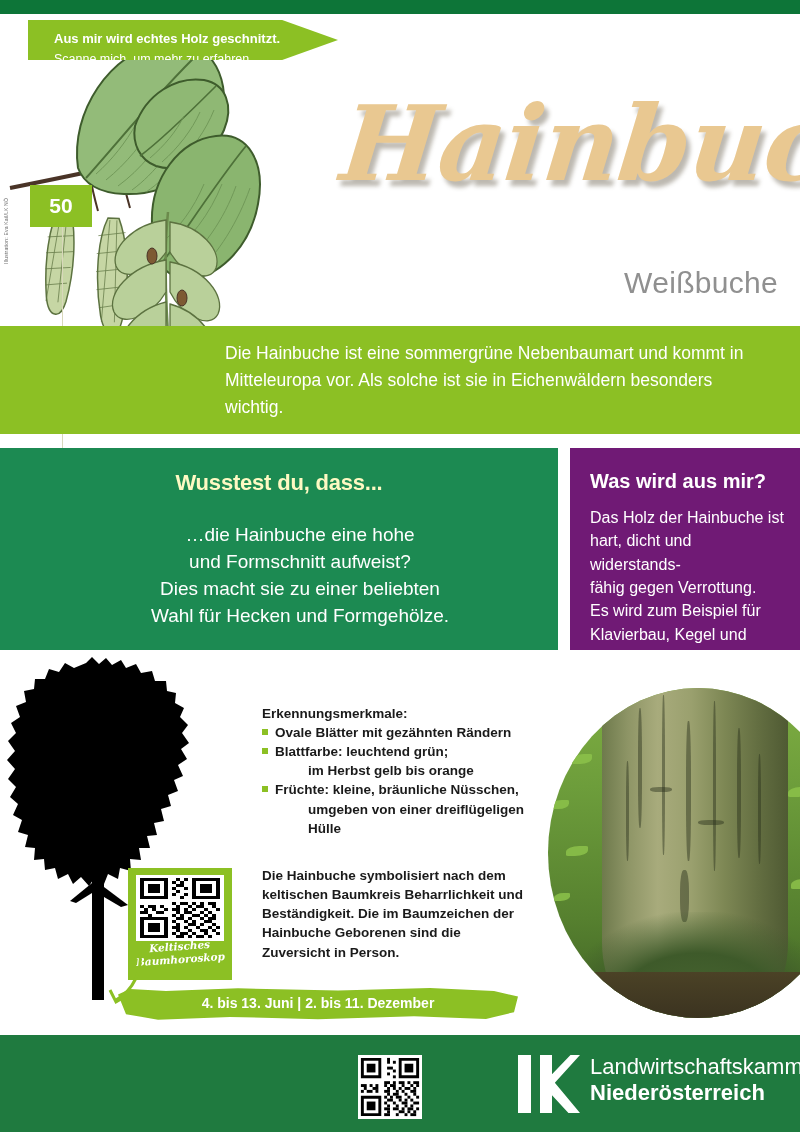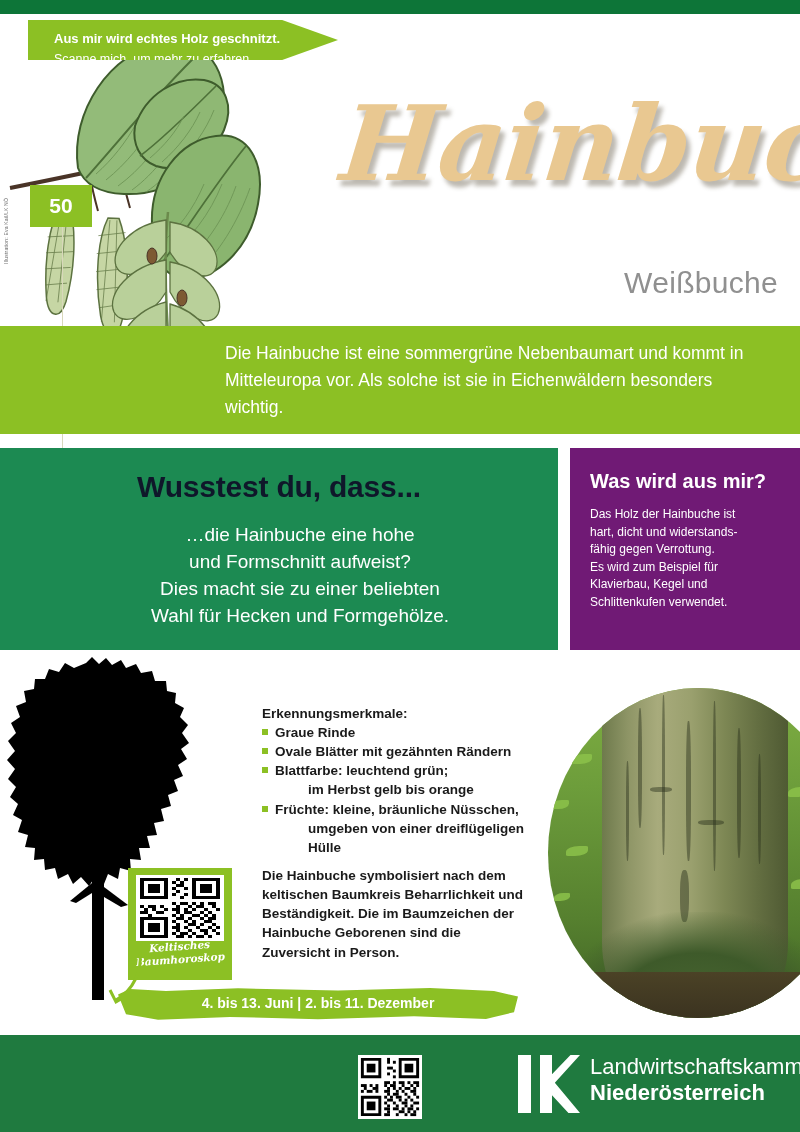--- a/index.html
+++ b/index.html
@@ -88,39 +88,39 @@
     color:#ffffff; font-size:17.5px; line-height:1.55; font-weight:400;
   }
 
   
   .sec-dark-left{
     position:absolute; left:0; top:448px; width:558px; height:202px;
     background:#1c8a52;
   }
   .sec-dark-left h2{
     position:absolute; left:0; right:0; top:22px;
-    text-align:center; color:#0f172a; font-size:30px; font-weight:700;
+    text-align:center; color:#fef9c3; font-size:22px; font-weight:700;
     letter-spacing:-.2px;
   }
   .sec-dark-left .body{
     position:absolute; left:60px; right:18px; top:74px;
     text-align:center; color:#fff; font-size:19px; line-height:1.42;
   }
 
   .sec-dark-right{
     position:absolute; left:570px; top:448px; width:230px; height:202px;
     background:#701a75;
   }
   .sec-dark-right h2{
     position:absolute; left:20px; top:22px;
     color:#fff; font-size:20px; font-weight:700;
   }
   .sec-dark-right .body{
     position:absolute; left:20px; right:14px; top:58px;
-    color:#fff; font-size:12px; line-height:1.46;
+    color:#fff; font-size:16px; line-height:1.46;
   }
 
   
   .content{ position:absolute; left:0; top:650px; width:800px; height:385px; background:#fff; }
 
   
   .tree{ position:absolute; left:0px; top:655px; width:235px; height:345px; }
 
   
   .qr-card{
@@ -482,23 +482,20 @@
   <svg width="40" height="60" viewBox="0 0 40 60" xmlns="http://www.w3.org/2000/svg">
     <path d="M34,2 C36,20 28,40 10,50" stroke="#8cc024" stroke-width="3" fill="none"></path>
     <path d="M4,40 L10,52 L20,46" stroke="#8cc024" stroke-width="3" fill="none"></path>
   </svg>
 </div>
 
 <div class="features">
   <div class="hd">Erkennungsmerkmale:</div>
   <ul>
     <li>
-      <span>Graue Rinde</span>
-    </li>
-    <li>
       <span>Ovale Blätter mit gezähnten Rändern</span>
     </li>
     <li>
       <span>Blattfarbe: leuchtend grün;</span>
       <span class="cont">im Herbst gelb bis orange</span>
     </li>
     <li>
       <span>Früchte: kleine, bräunliche Nüsschen,</span>
       <span class="cont">umgeben von einer dreiflügeligen Hülle</span>
     </li>

